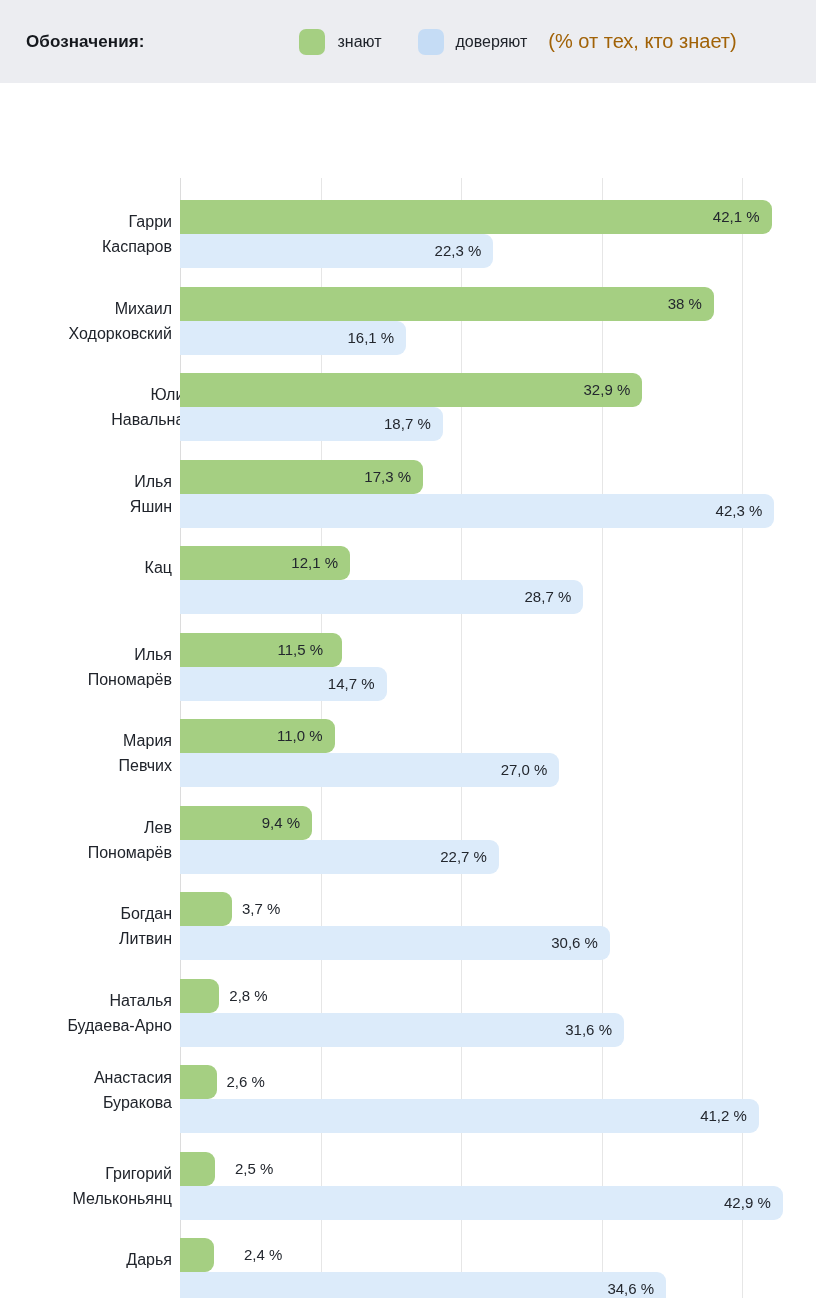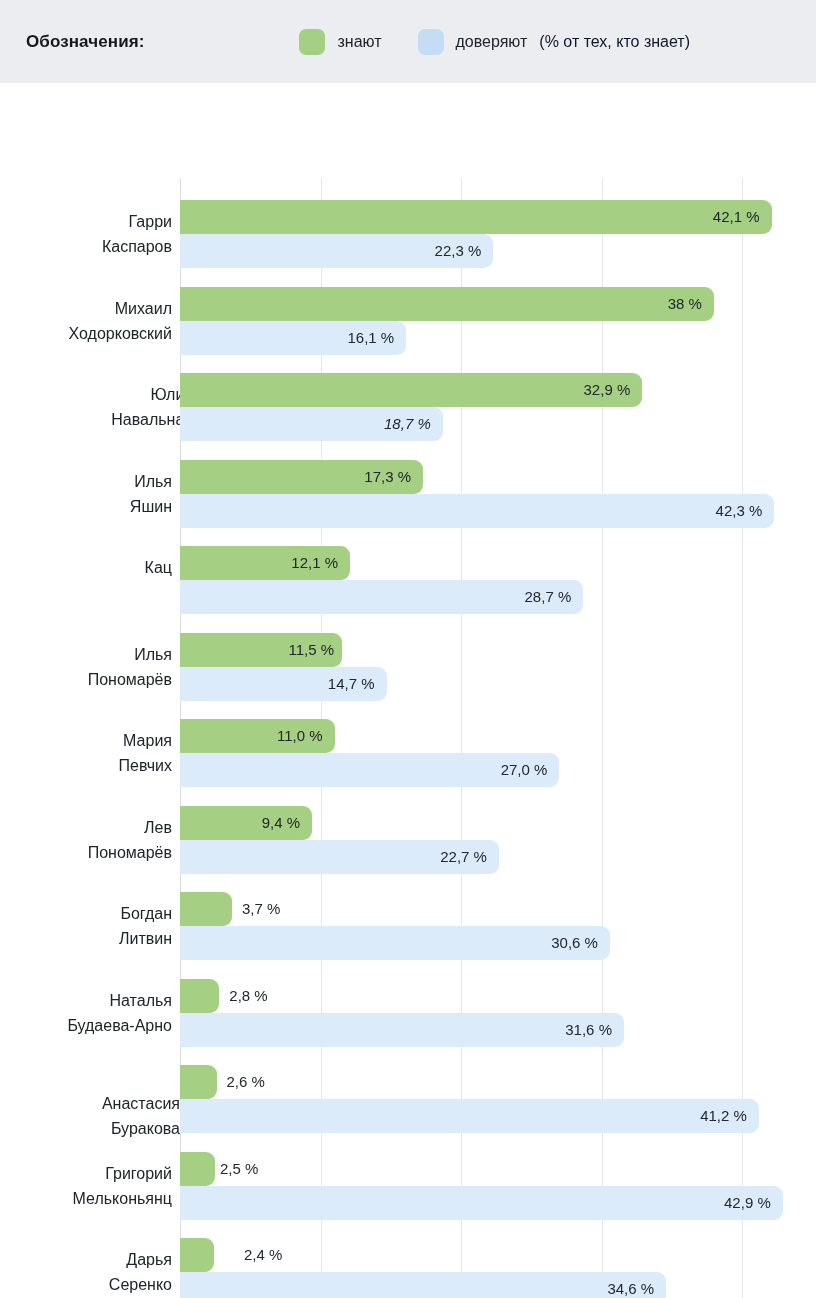--- a/index.html
+++ b/index.html
@@ -46,22 +46,23 @@
     width: 26px;
     height: 26px;
     border-radius: 7px;
     flex: none;
   }
   .legend-label {
     font-size: 16px;
     color: #20242b;
   }
   .legend-note {
-    font-size: 16px;
-    color: #0f172a;
+    font-size: 20px;
+    color: #a16207;
+    margin-left: 9px;
   }
 
   
   #chart {
     position: relative;
     width: 816px;
     height: 1221px;
     box-sizing: border-box;
   }
   #plot {
@@ -179,21 +180,21 @@
       </div>
       <div class="group" style="top: 195px;">
         <div class="cat-label" style="top: 9px; padding-left: 21px;">
           <span class="ln">Юлия</span>
           <span class="ln">Навальная</span>
         </div>
         <div class="bar-row" style="position: absolute; left: 0px; right: 0px; top: 0px;">
           <div class="bar know" style="width: 462.245px; background: rgb(165, 207, 130);"></div>
           <div class="value-label inside" style="left: 462.245px;">32,9 %</div>
         </div>
-        <div class="bar-row" style="position: absolute; left: 0px; right: 0px; top: 34px; font-style: italic;">
+        <div class="bar-row" style="position: absolute; left: 0px; right: 0px; top: 34px;">
           <div class="bar trust" style="width: 262.735px; background: rgb(220, 235, 250);"></div>
           <div class="value-label inside" style="left: 262.735px;">18,7 %</div>
         </div>
       </div>
       <div class="group" style="top: 281.5px;">
         <div class="cat-label" style="top: 9px;">
           <span class="ln">Илья</span>
           <span class="ln">Яшин</span>
         </div>
         <div class="bar-row" style="position: absolute; left: 0px; right: 0px; top: 0px;">
@@ -218,21 +219,21 @@
           <div class="value-label inside" style="left: 403.235px;">28,7 %</div>
         </div>
       </div>
       <div class="group" style="top: 454.5px;">
         <div class="cat-label" style="top: 9px;">
           <span class="ln">Илья</span>
           <span class="ln">Пономарёв</span>
         </div>
         <div class="bar-row" style="position: absolute; left: 0px; right: 0px; top: 0px;">
           <div class="bar know" style="width: 161.575px; background: rgb(165, 207, 130);"></div>
-          <div class="value-label inside" style="left: 166px;">11,5 %</div>
+          <div class="value-label inside" style="left: 155px;">11,5 %</div>
         </div>
         <div class="bar-row" style="position: absolute; left: 0px; right: 0px; top: 34px;">
           <div class="bar trust" style="width: 206.535px; background: rgb(220, 235, 250);"></div>
           <div class="value-label inside" style="left: 206.535px;">14,7 %</div>
         </div>
       </div>
       <div class="group" style="top: 541px;">
         <div class="cat-label" style="top: 9px;">
           <span class="ln">Мария</span>
           <span class="ln">Певчих</span>
@@ -282,51 +283,50 @@
         <div class="bar-row" style="position: absolute; left: 0px; right: 0px; top: 0px;">
           <div class="bar know" style="width: 39.34px; background: rgb(165, 207, 130);"></div>
           <div class="value-label outside" style="left: 39.34px;">2,8 %</div>
         </div>
         <div class="bar-row" style="position: absolute; left: 0px; right: 0px; top: 34px;">
           <div class="bar trust" style="width: 443.98px; background: rgb(220, 235, 250);"></div>
           <div class="value-label inside" style="left: 443.98px;">31,6 %</div>
         </div>
       </div>
       <div class="group" style="top: 887px;">
-        <div class="cat-label" style="top: 26px; margin-left: 8px;">
+        <div class="cat-label" style="top: 0;">
           <span class="ln">Анастасия</span>
           <span class="ln">Буракова</span>
         </div>
         <div class="bar-row" style="position: absolute; left: 0px; right: 0px; top: 0px;">
           <div class="bar know" style="width: 36.53px; background: rgb(165, 207, 130);"></div>
           <div class="value-label outside" style="left: 36.53px;">2,6 %</div>
         </div>
         <div class="bar-row" style="position: absolute; left: 0px; right: 0px; top: 34px;">
           <div class="bar trust" style="width: 578.86px; background: rgb(220, 235, 250);"></div>
           <div class="value-label inside" style="left: 578.86px;">41,2 %</div>
         </div>
       </div>
       <div class="group" style="top: 973.5px;">
         <div class="cat-label" style="top: 9px;">
           <span class="ln">Григорий</span>
           <span class="ln">Мельконьянц</span>
         </div>
         <div class="bar-row" style="position: absolute; left: 0px; right: 0px; top: 0px;">
           <div class="bar know" style="width: 35.125px; background: rgb(165, 207, 130);"></div>
-          <div class="value-label outside" style="left: 30px;">2,5 %</div>
+          <div class="value-label outside" style="left: 45px;">2,5 %</div>
         </div>
         <div class="bar-row" style="position: absolute; left: 0px; right: 0px; top: 34px;">
           <div class="bar trust" style="width: 602.745px; background: rgb(220, 235, 250);"></div>
           <div class="value-label inside" style="left: 602.745px;">42,9 %</div>
         </div>
       </div>
       <div class="group" style="top: 1060px;">
         <div class="cat-label" style="top: 9px;">
           <span class="ln">Дарья</span>
-          <span class="ln">Серенко</span>
         </div>
         <div class="bar-row" style="position: absolute; left: 0px; right: 0px; top: 0px;">
           <div class="bar know" style="width: 33.72px; background: rgb(165, 207, 130);"></div>
           <div class="value-label outside" style="left: 42px; margin-left: 12px;">2,4 %</div>
         </div>
         <div class="bar-row" style="position: absolute; left: 0px; right: 0px; top: 34px;">
           <div class="bar trust" style="width: 486.13px; background: rgb(220, 235, 250);"></div>
           <div class="value-label inside" style="left: 486.13px;">34,6 %</div>
         </div>
       </div>

